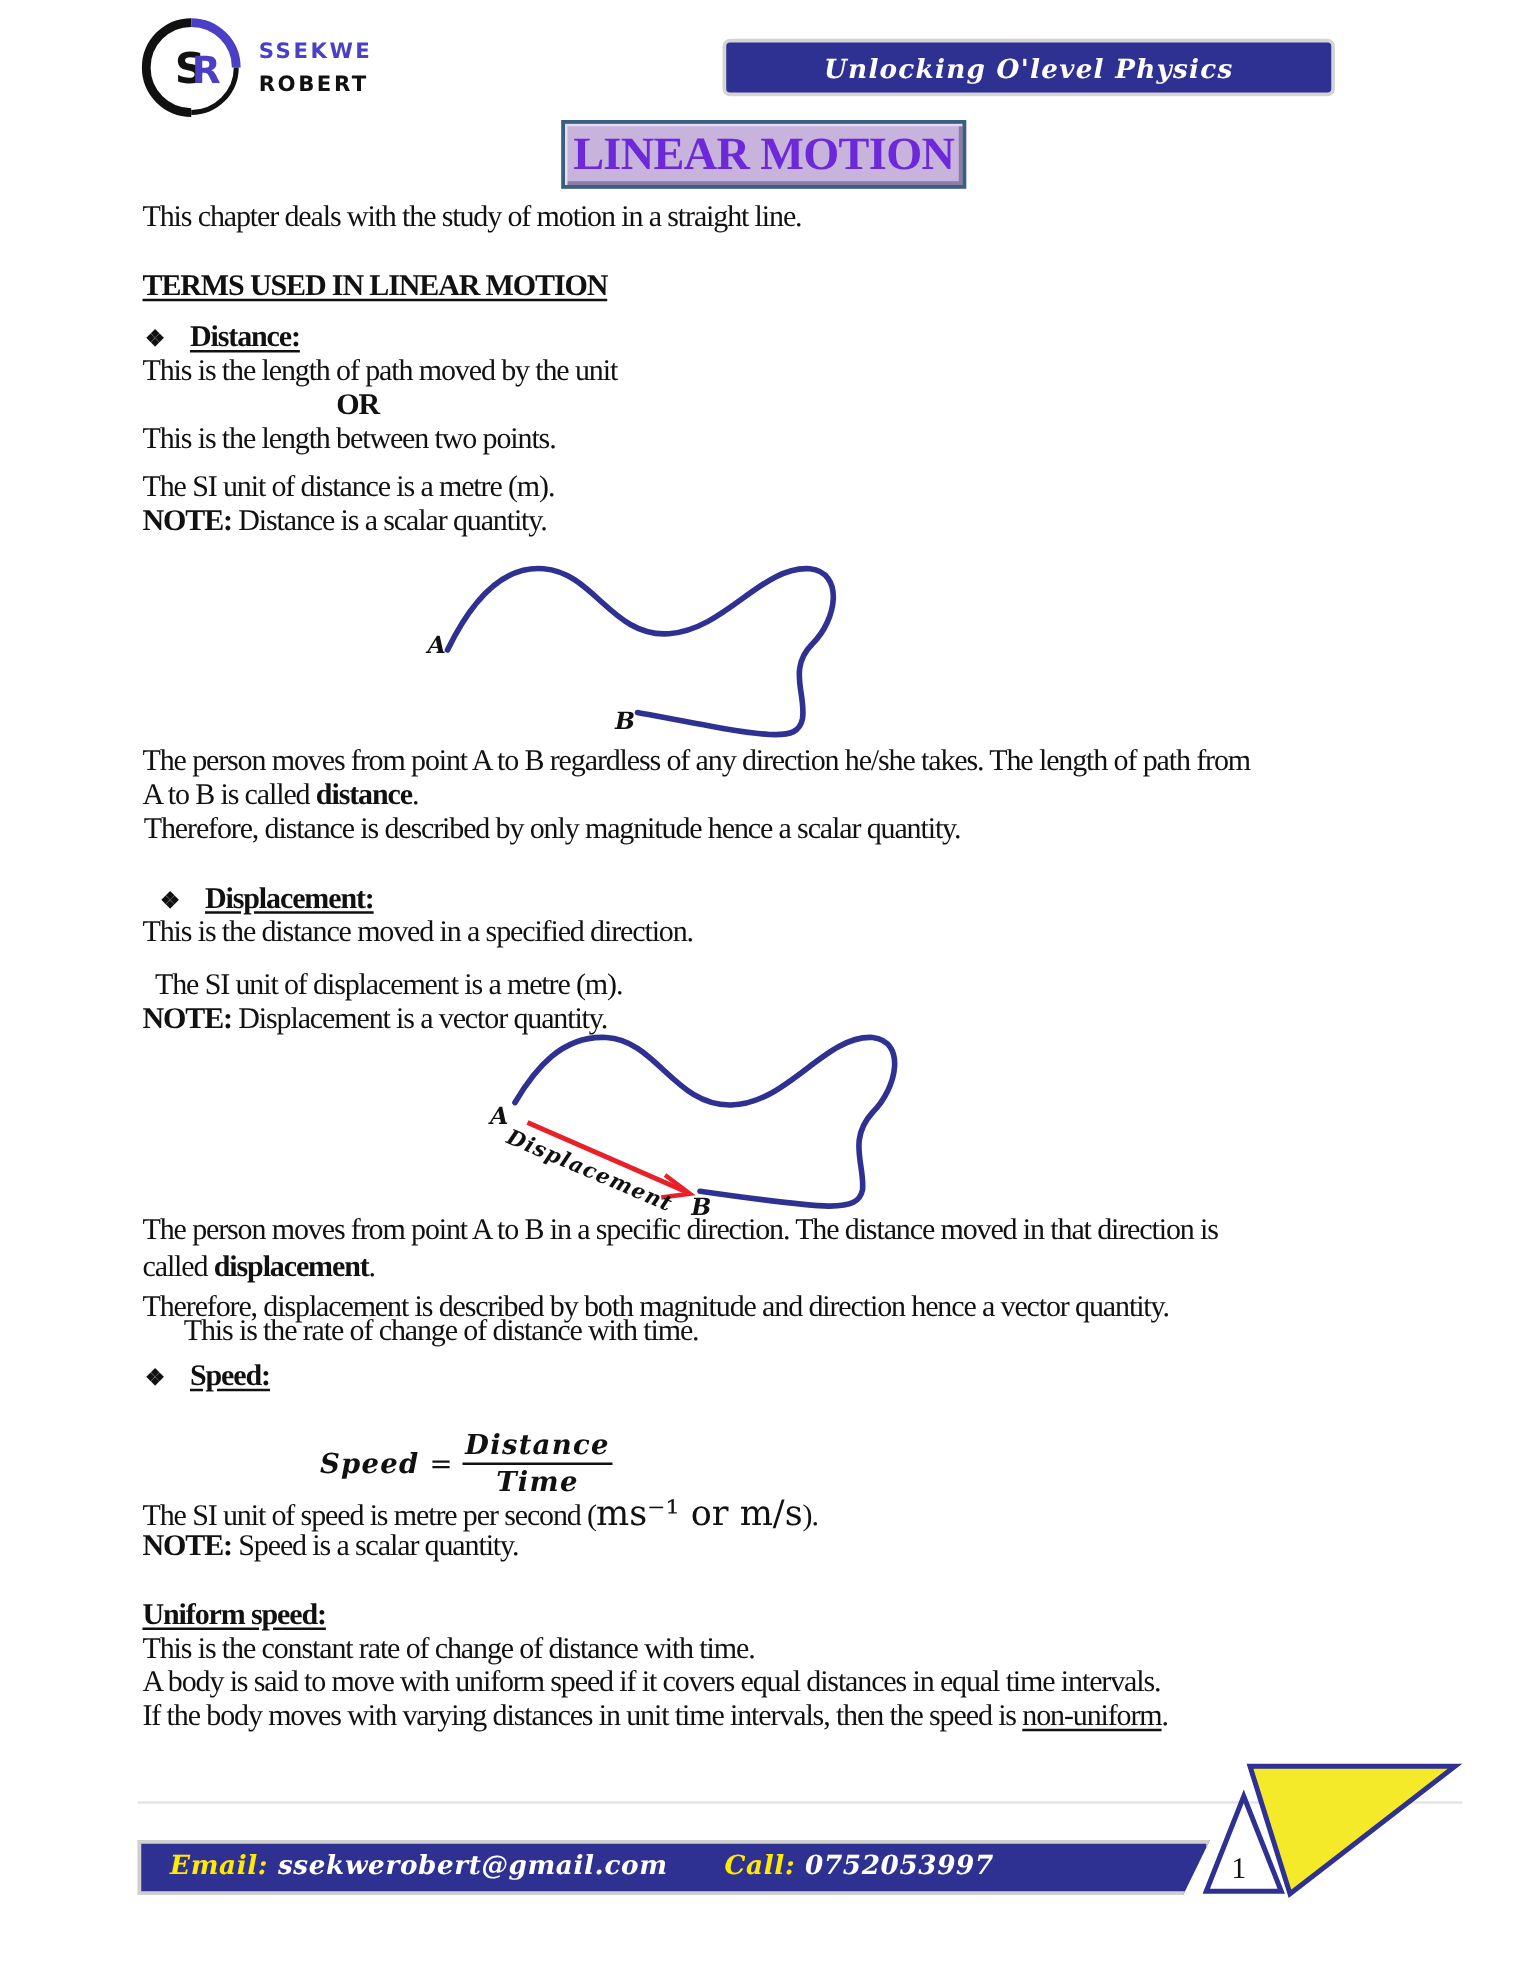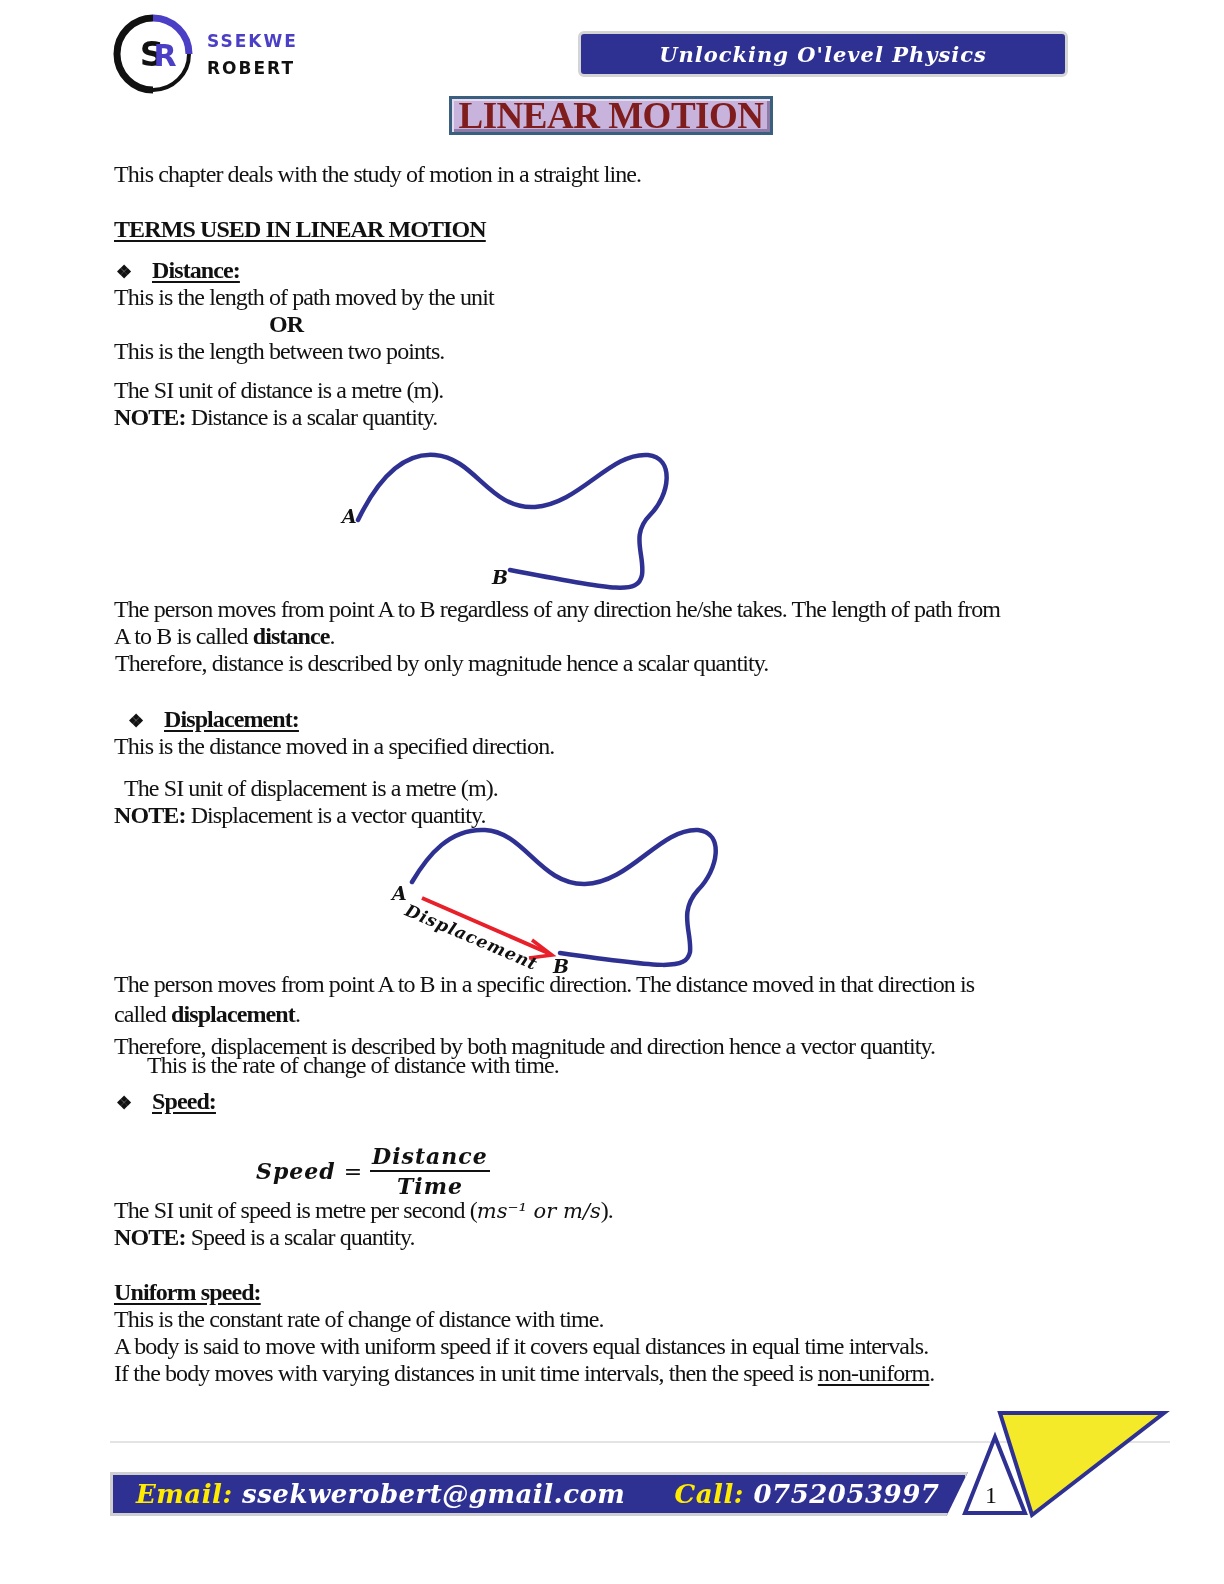--- a/index.html
+++ b/index.html
@@ -7,29 +7,29 @@
          font-family:"Liberation Serif", "DejaVu Serif", serif; color:#111; }
   .abs { position:absolute; }
   .txt { font-size:24px; line-height:27px; letter-spacing:-0.9px; white-space:nowrap; }
   .b { font-weight:bold; }
   .u { text-decoration:underline; text-underline-offset:3px; }
   .bullet { display:inline-block; width:36px; font-size:18px; letter-spacing:0; }
   
   .logo-name { font-family:"DejaVu Sans", sans-serif; font-weight:bold; font-size:17px; letter-spacing:2px; line-height:27px; }
   .banner { left:578px; top:31px; width:490px; height:46px; background:#2e3192; border:3px solid #d4d4d4; border-radius:6px; box-sizing:border-box;
             color:#fff; font-family:"DejaVu Serif", serif; font-style:italic; font-weight:bold; font-size:21px; display:flex; align-items:center; justify-content:center; letter-spacing:1px; }
-  .title-box { left:449px; top:96px; width:324px; height:39px; box-sizing:border-box; background:#c7b3dc; border:3px solid #3b5f7f;
+  .title-box { left:449px; top:96px; width:324px; height:55px; box-sizing:border-box; background:#c7b3dc; border:3px solid #3b5f7f;
                box-shadow: inset 2px 2px 0 #e6dcf0, inset -3px -3px 0 #8c7ba6; display:flex; align-items:center; justify-content:center;
-               font-family:"Liberation Serif", serif; font-weight:bold; font-size:37px; letter-spacing:-0.5px; color:#7f1d1d; }
-  .math { font-family:"DejaVu Serif", serif; font-style:italic; letter-spacing:0; font-size:21px; }
+               font-family:"Liberation Serif", serif; font-weight:bold; font-size:37px; letter-spacing:-0.5px; color:#6d28d9; }
+  .math { font-family:"DejaVu Serif", serif; letter-spacing:0; font-size:28px; }
   .mathb { font-family:"DejaVu Serif", serif; font-style:italic; font-weight:bold; font-size:22px; letter-spacing:1px; }
   .label { font-family:"DejaVu Serif", serif; font-style:italic; font-weight:bold; font-size:19px; }
   .footer-bar { left:110px; top:1472px; width:858px; height:44px; background:#2e3192; border:3px solid #cfcfcf; box-sizing:border-box;
                 clip-path: polygon(0 0, 100% 0, 97.5% 100%, 0 100%); }
-  .footer-text { left:136px; top:1479px; font-family:"DejaVu Serif", serif; font-style:italic; font-weight:bold; font-size:26px; color:#fff; white-space:nowrap; letter-spacing:0.5px; }
+  .footer-text { left:136px; top:1479px; font-family:"DejaVu Serif", serif; font-style:italic; font-weight:bold; font-size:21px; color:#fff; white-space:nowrap; letter-spacing:0.5px; }
   .footer-text .k { color:#ffeb00; }
   .hr { left:110px; top:1441px; width:1060px; height:2px; background:#e4e4e4; }
 </style>
 </head>
 <body>
 
 <div class="abs" style="left:113px; top:14px; width:80px; height:80px;">
   <svg width="80" height="80" viewBox="0 0 80 80">
     <path d="M40 4 A36 36 0 0 0 40 76" fill="none" stroke="#111" stroke-width="7"></path>
     <path d="M40 4 A36 36 0 0 1 76 40" fill="none" stroke="#4b3fc6" stroke-width="7"></path>

